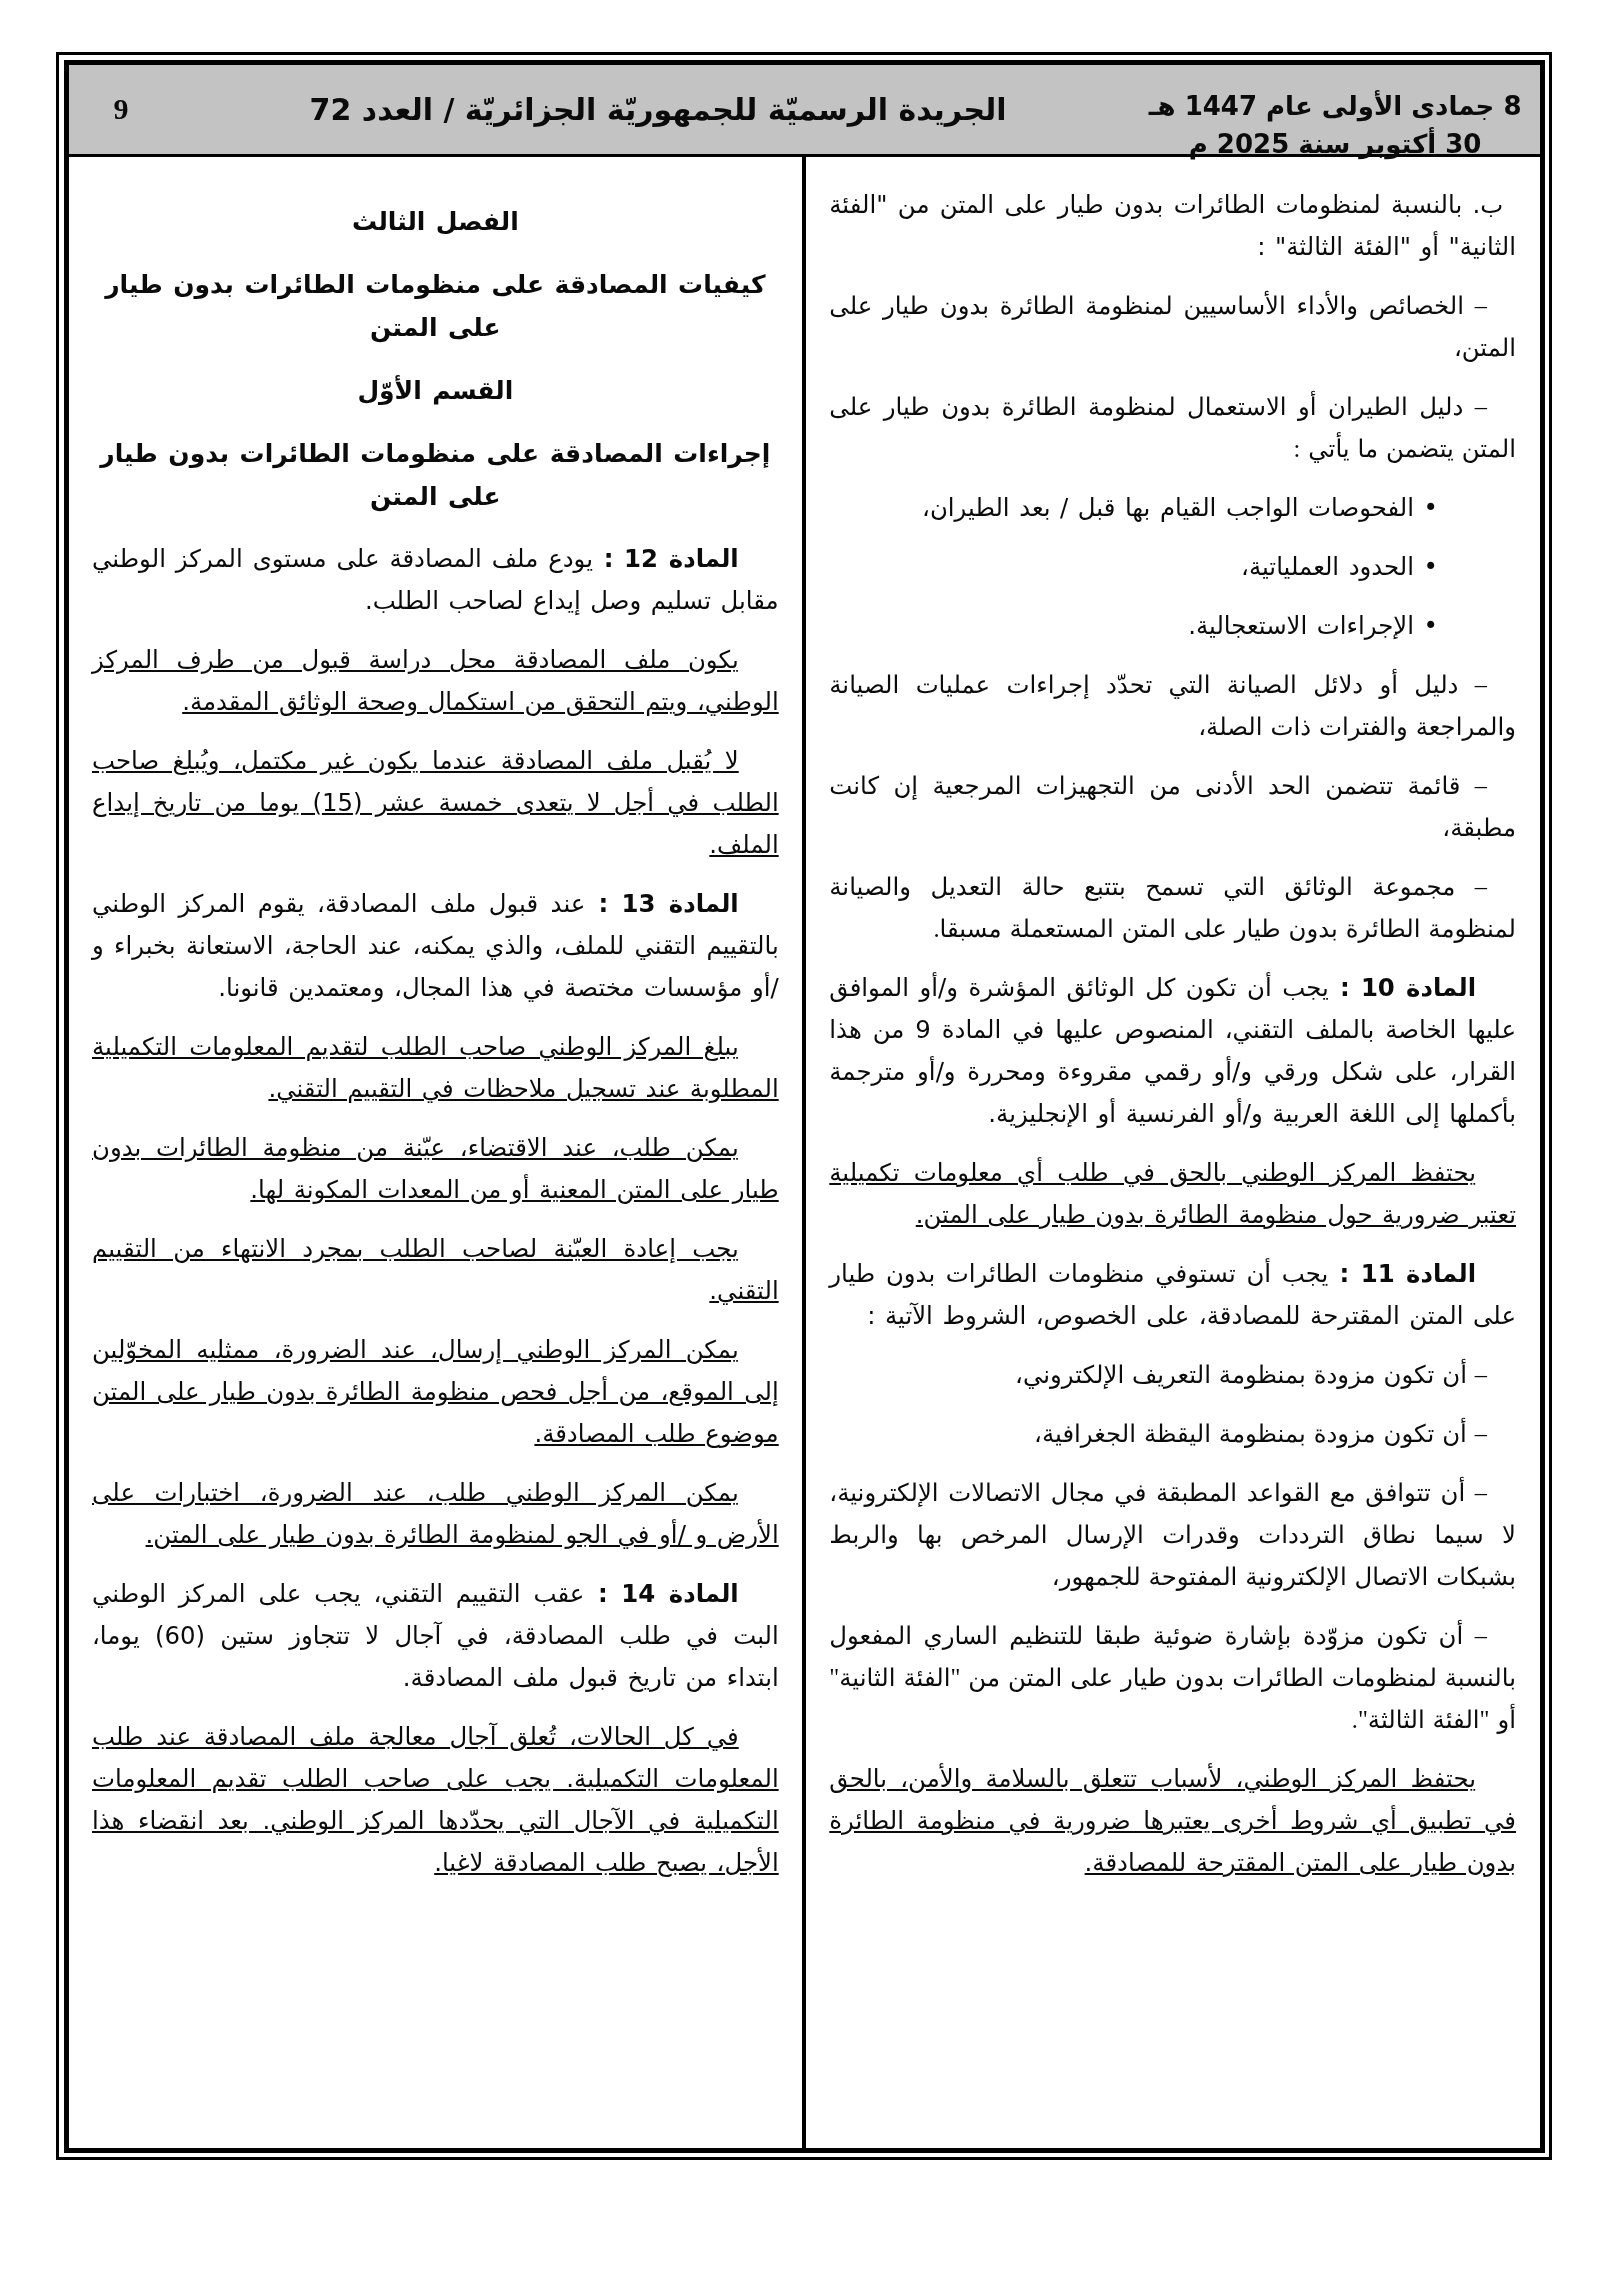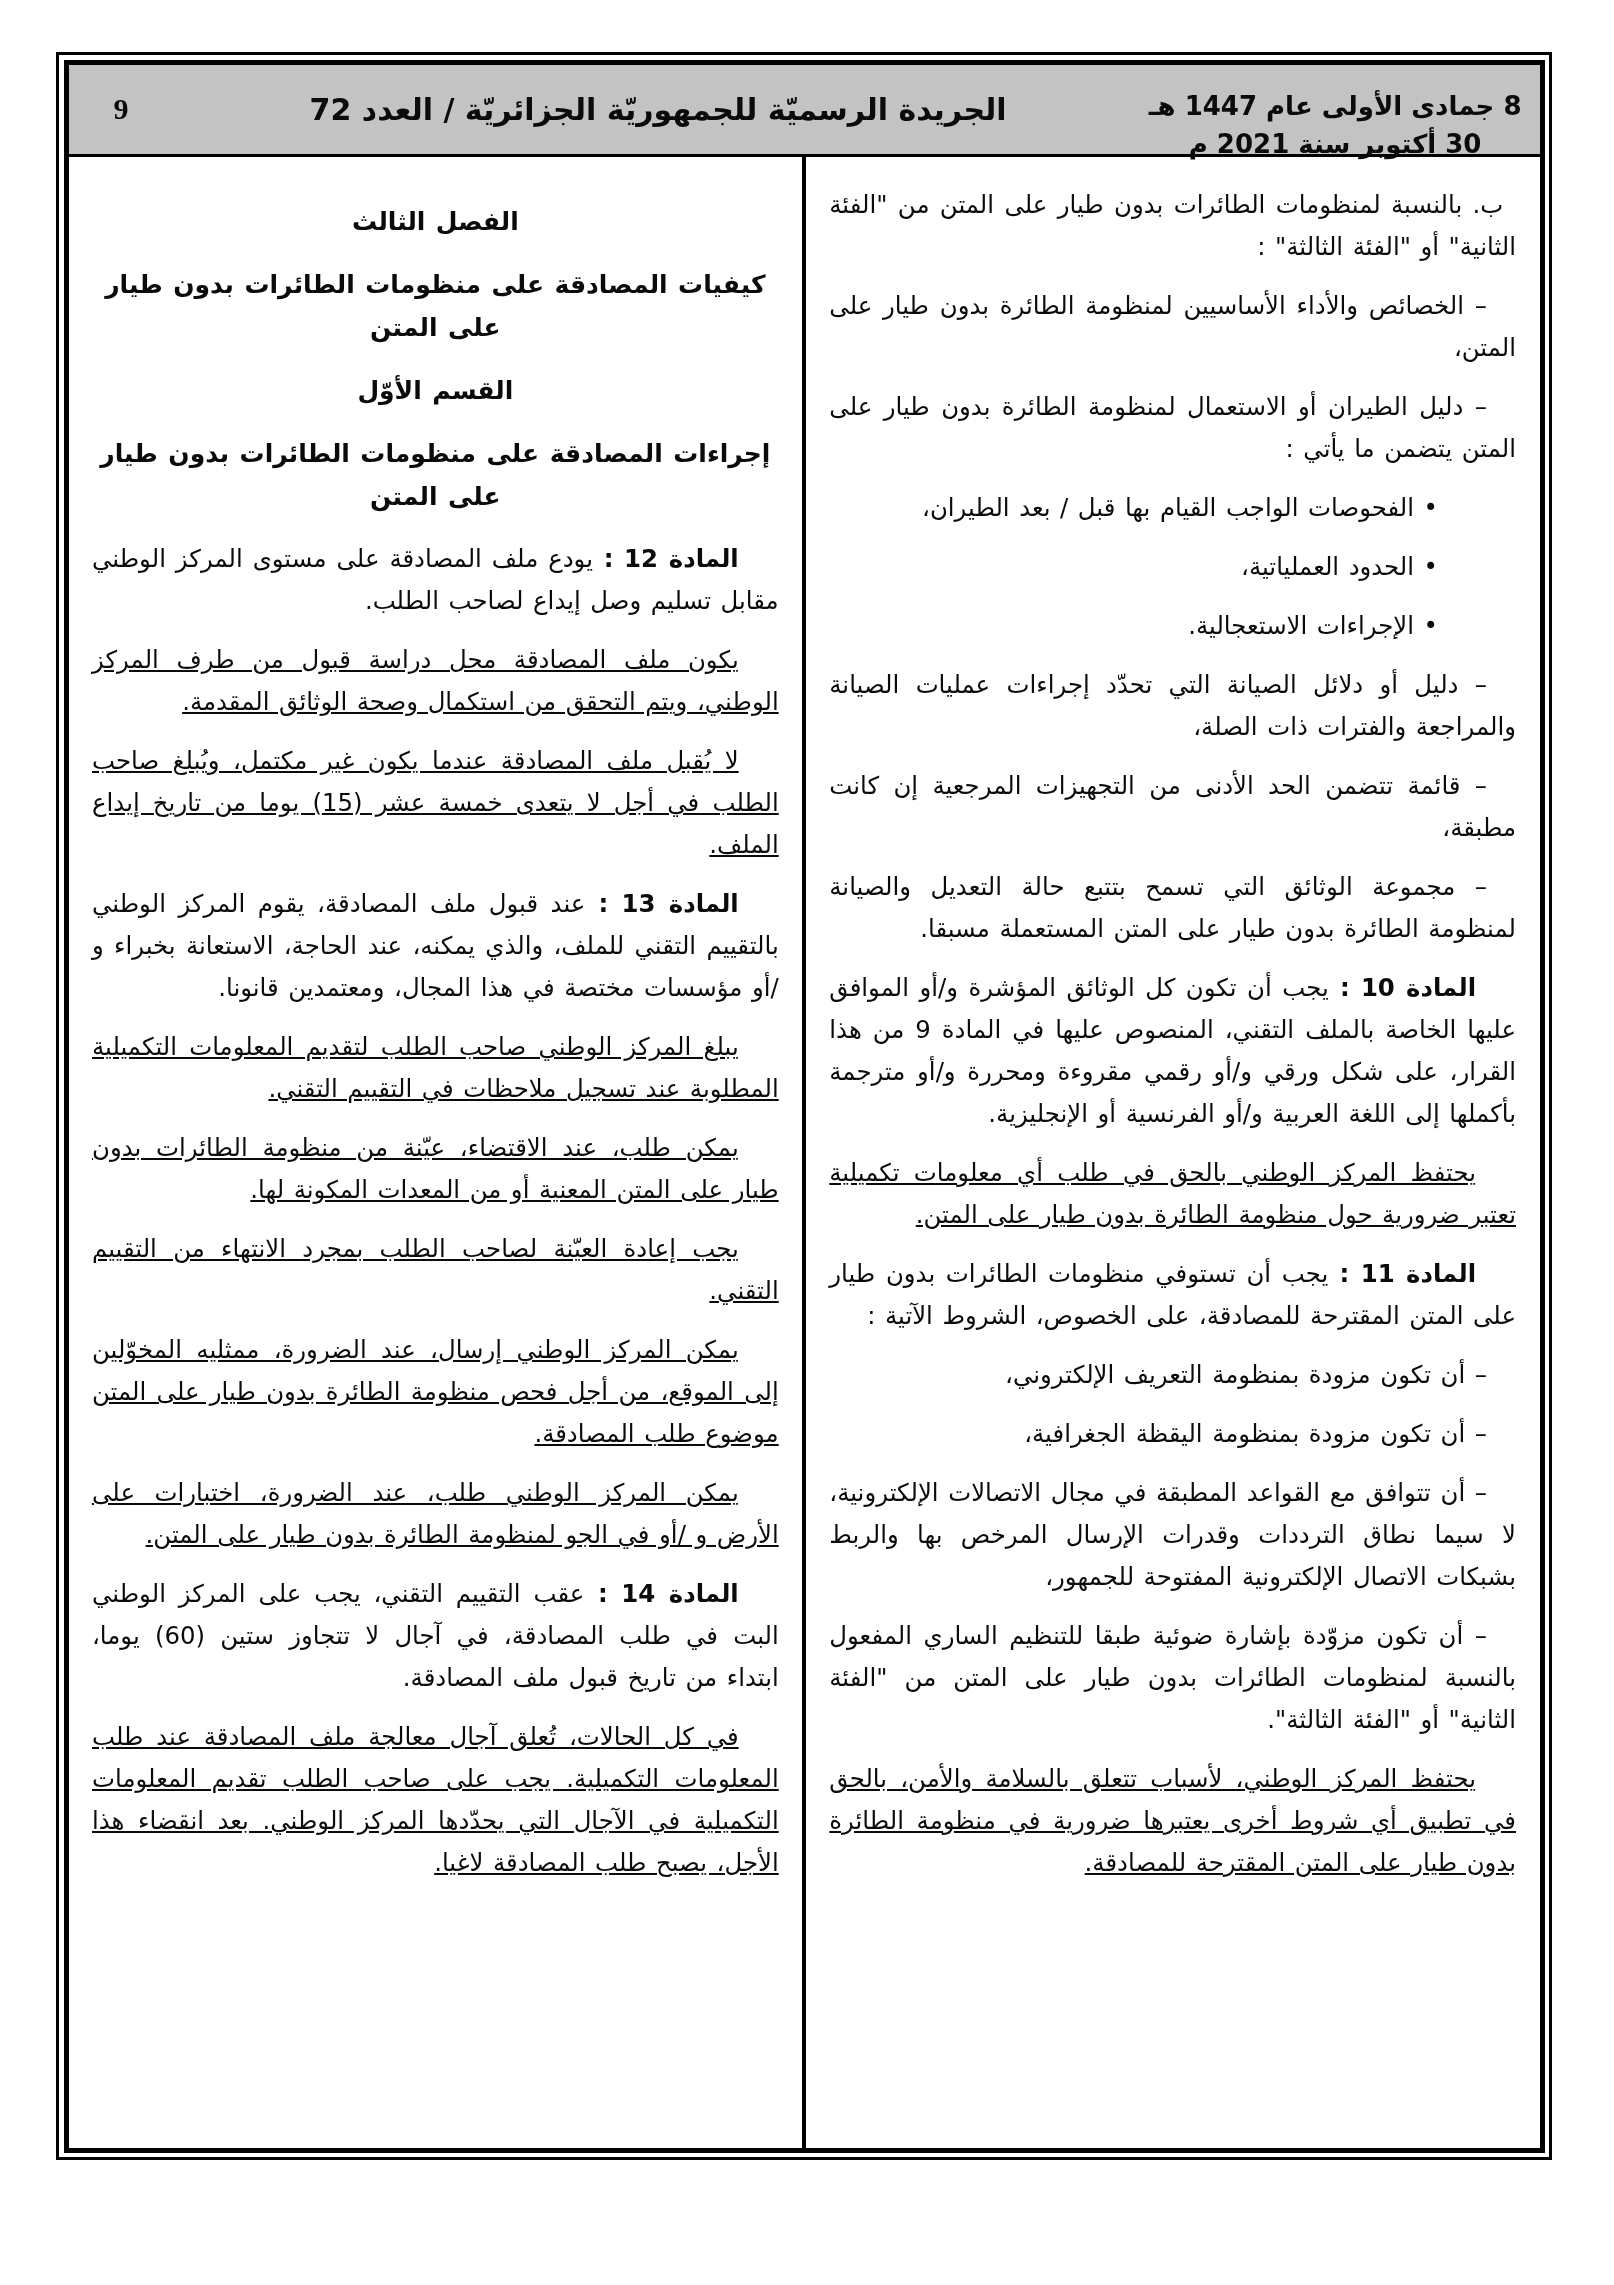--- a/index.html
+++ b/index.html
@@ -39,37 +39,37 @@
   .divider{width:3.6px;background:#000;flex:0 0 3.6px;}
   .col p{
     margin:17px 0;font-size:24.4px;line-height:42px;
     text-align:justify;text-align-last:right;word-spacing:1.8px;
   }
   .col > p:first-child{margin-top:3.6px;}
   .lead{font-weight:normal;text-indent:12.7px;}
   .para{text-indent:40px;text-decoration:underline;}
   .article{text-indent:40px;}
   .article b{font-weight:bold;}
-  .dash{text-indent:29px;}
+  .dash{text-indent:29px;font-family:Liberation Serif, serif;}
   .bullet{text-indent:78px;}
   .chapter{
     font-weight:bold;text-align:center !important;text-align-last:center !important;
     text-indent:0;margin:20px 0 !important;font-size:25px !important;line-height:43px !important;
   }
 </style>
 </head>
 <body>
 
 <div class="frame-outer">
   <div class="frame-inner">
 
     <div class="band" dir="rtl">
       <div class="band-dates">
         <div>8 جمادى الأولى عام 1447 هـ</div>
-        <div>30 أكتوبر سنة 2021 م</div>
+        <div>30 أكتوبر سنة 2025 م</div>
       </div>
       <div class="band-title">الجريدة الرسميّة للجمهوريّة الجزائريّة / العدد 72</div>
       <div class="band-page">9</div>
     </div>
 
     <div class="content" dir="rtl">
       <div class="col" lang="ar">
           <p class="lead">ب. بالنسبة لمنظومات الطائرات بدون طيار على المتن من "الفئة الثانية" أو "الفئة الثالثة" :</p>
           <p class="dash">– الخصائص والأداء الأساسيين لمنظومة الطائرة بدون طيار على المتن،</p>
           <p class="dash">– دليل الطيران أو الاستعمال لمنظومة الطائرة بدون طيار على المتن يتضمن ما يأتي :</p>

